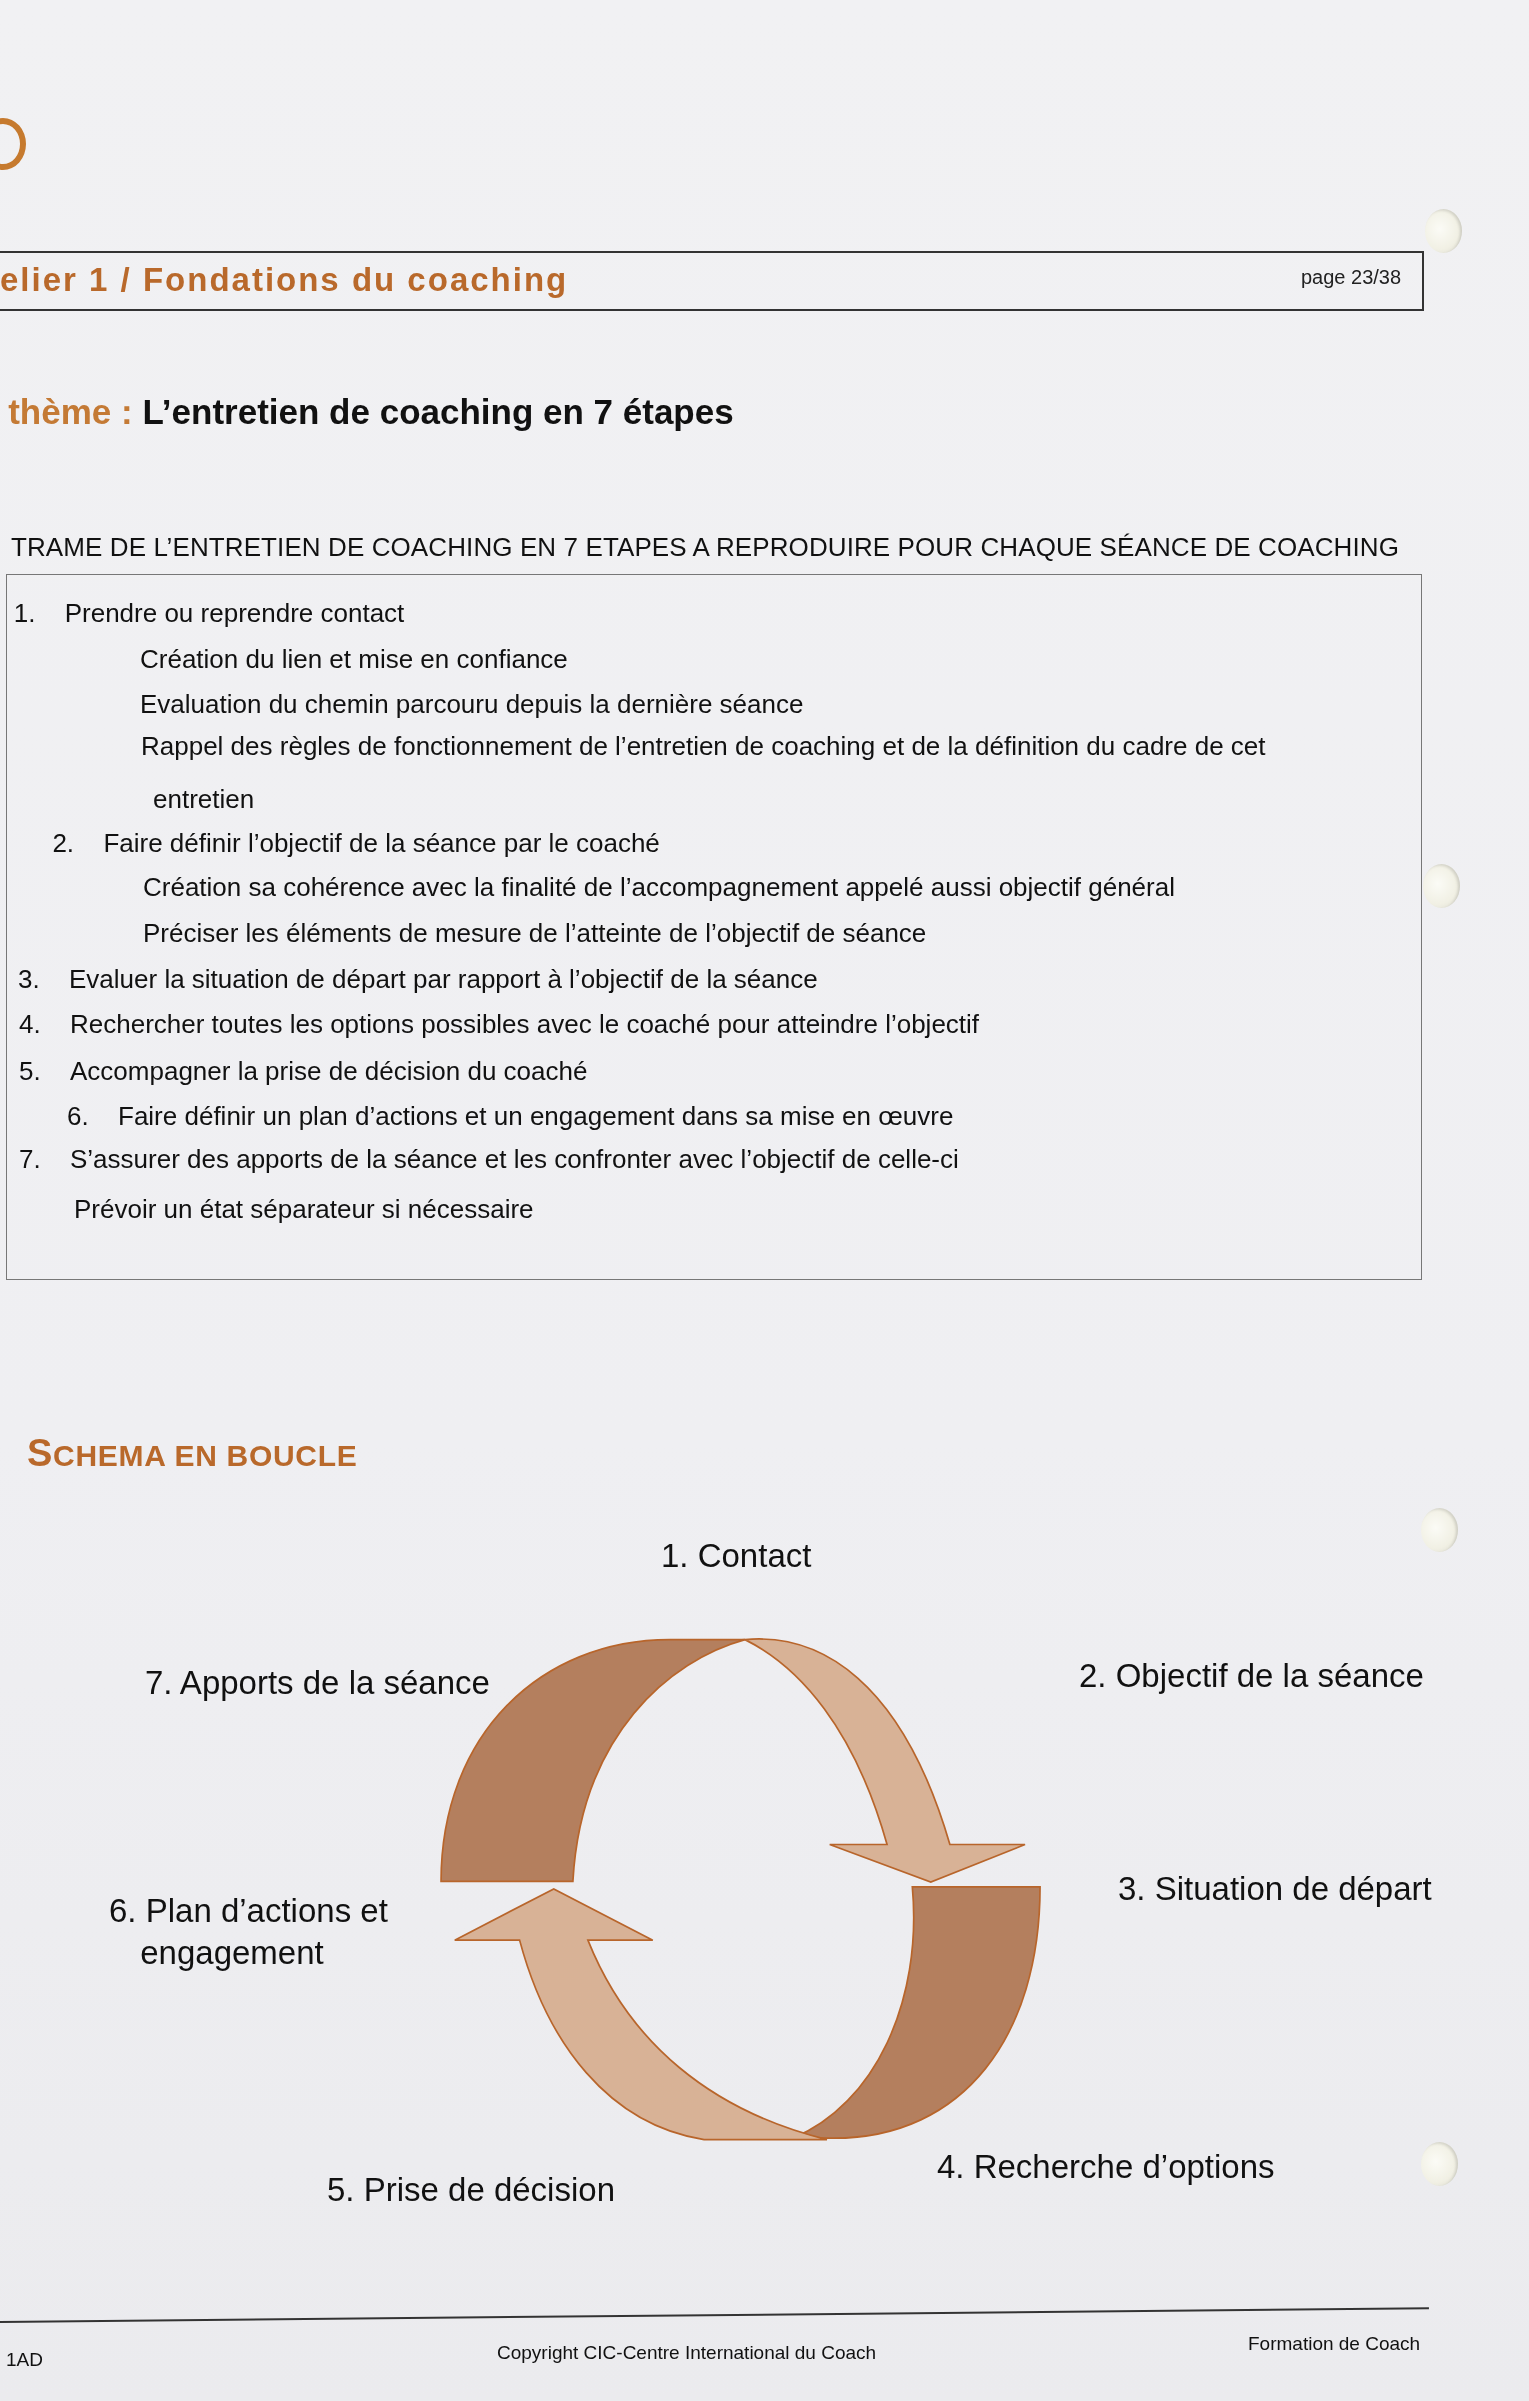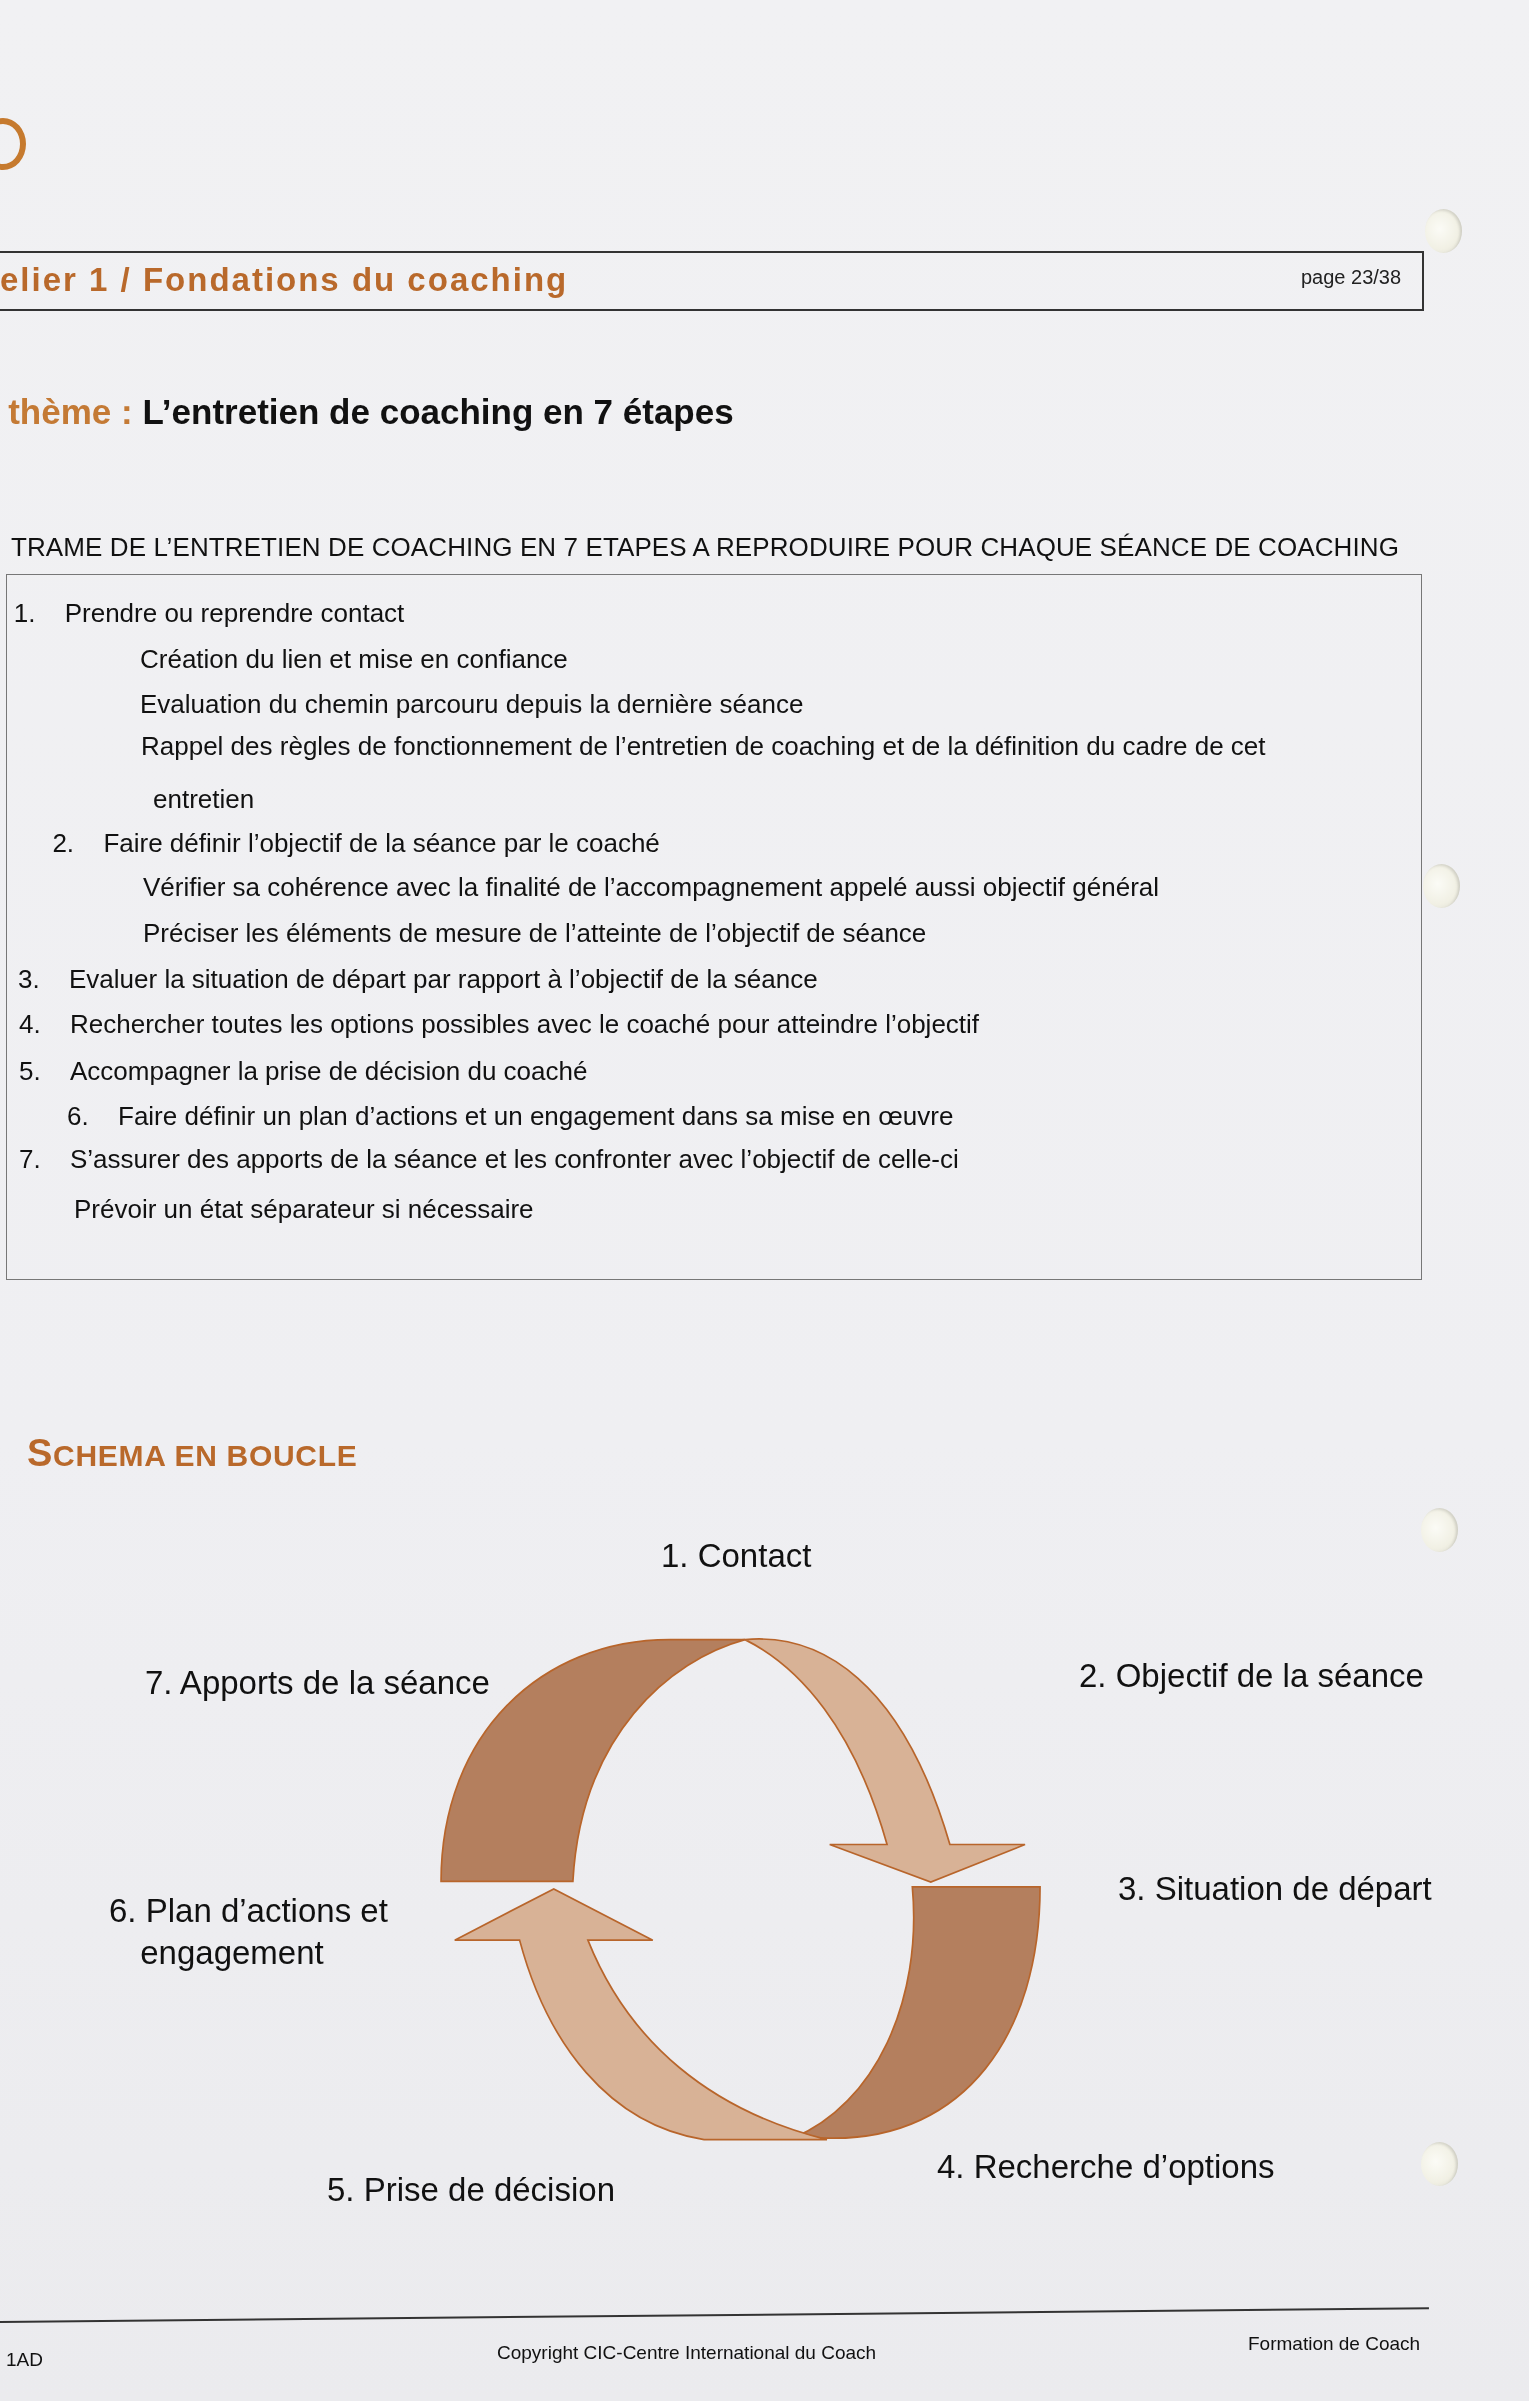--- a/index.html
+++ b/index.html
@@ -61,21 +61,21 @@
   <span class="num">1.</span><span>Prendre ou reprendre contact</span>
 </div>
 <div class="abs line" style="left:140px;top:644px;">Création du lien et mise en confiance</div>
 <div class="abs line" style="left:140px;top:689px;">Evaluation du chemin parcouru depuis la dernière séance</div>
 <div class="abs line" style="left:141px;top:731px;">Rappel des règles de fonctionnement de l’entretien de coaching et de la définition du cadre de cet</div>
 <div class="abs line" style="left:141px;top:784px;margin-left:12px;">entretien</div>
 
 <div class="abs line" style="left:16.4px;top:828px;margin-left:36px;">
   <span class="num">2.</span><span>Faire définir l’objectif de la séance par le coaché</span>
 </div>
-<div class="abs line" style="left:143px;top:872px;">Vérifier sa cohérence avec la finalité de l’accompagnement appelé aussi objectif général</div>
+<div class="abs line" style="left:143px;top:872px;">Création sa cohérence avec la finalité de l’accompagnement appelé aussi objectif général</div>
 <div class="abs line" style="left:143px;top:918px;">Préciser les éléments de mesure de l’atteinte de l’objectif de séance</div>
 
 <div class="abs line" style="left:18px;top:964px;">
   <span class="num">3.</span><span>Evaluer la situation de départ par rapport à l’objectif de la séance</span>
 </div>
 <div class="abs line" style="left:19px;top:1009px;">
   <span class="num">4.</span><span>Rechercher toutes les options possibles avec le coaché pour atteindre l’objectif</span>
 </div>
 <div class="abs line" style="left:19px;top:1056px;">
   <span class="num">5.</span><span>Accompagner la prise de décision du coaché</span>

